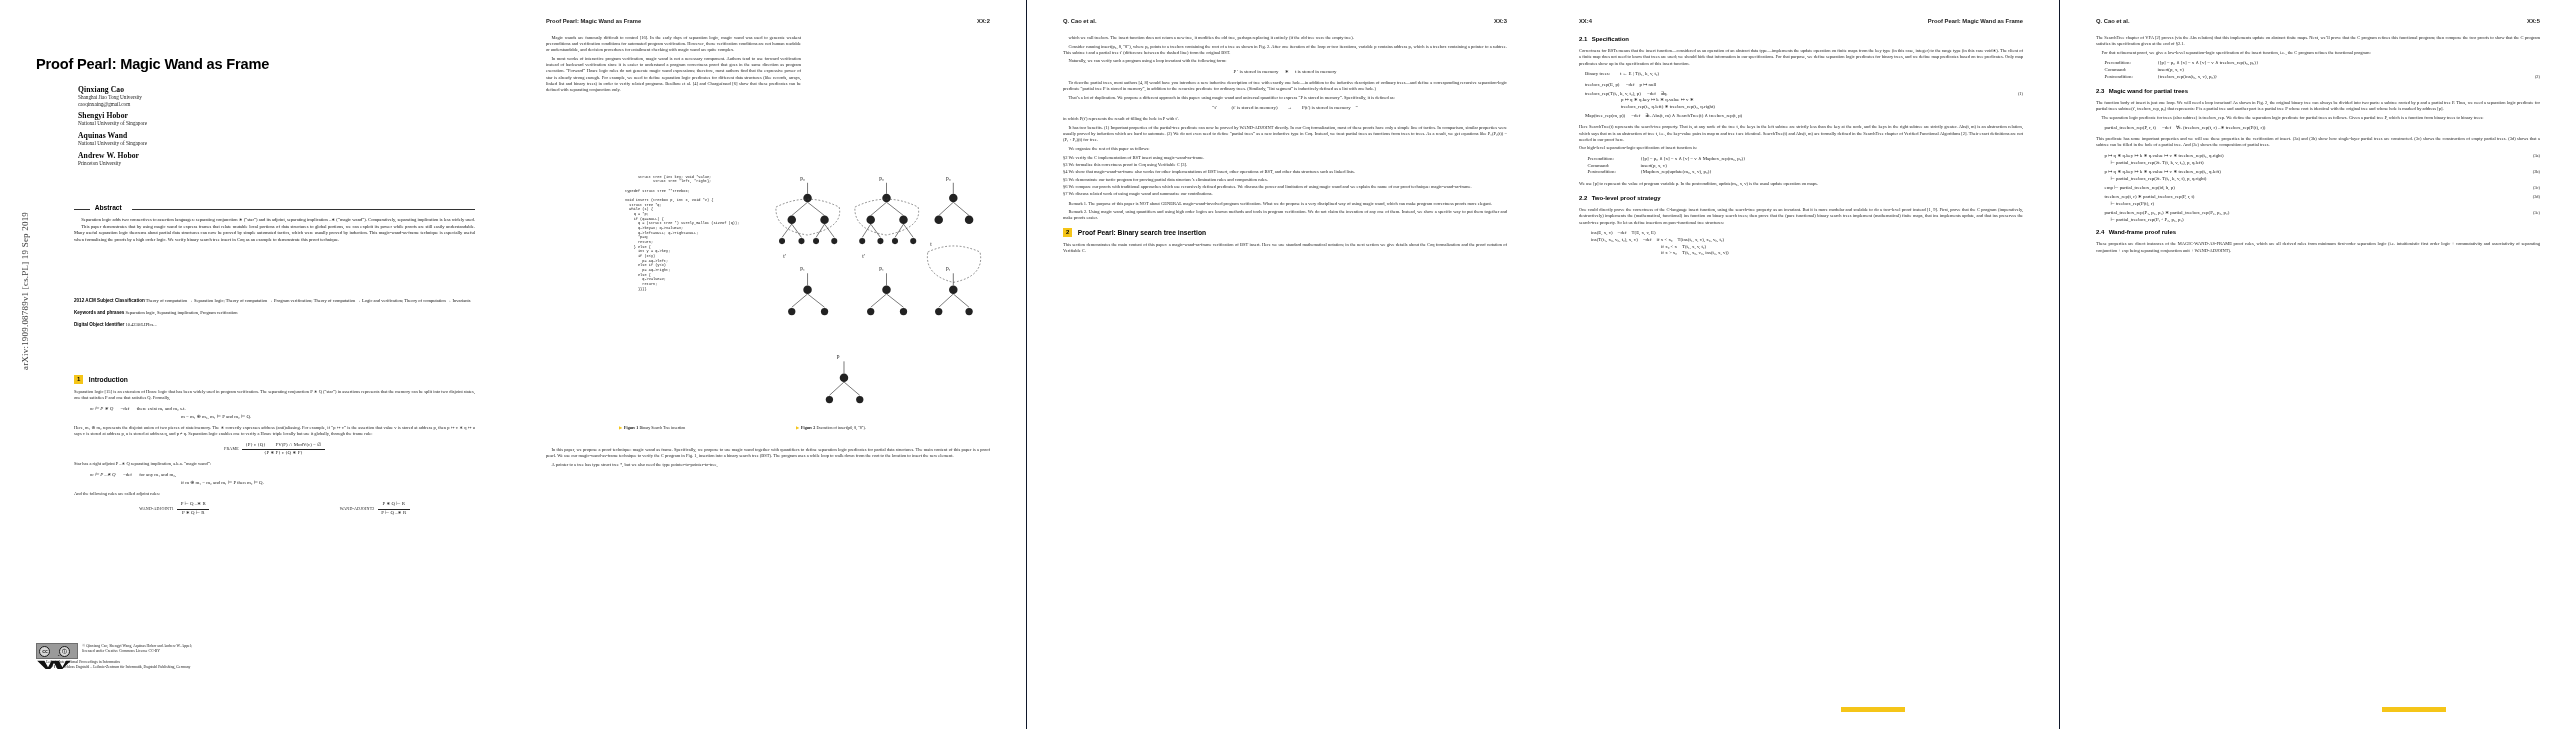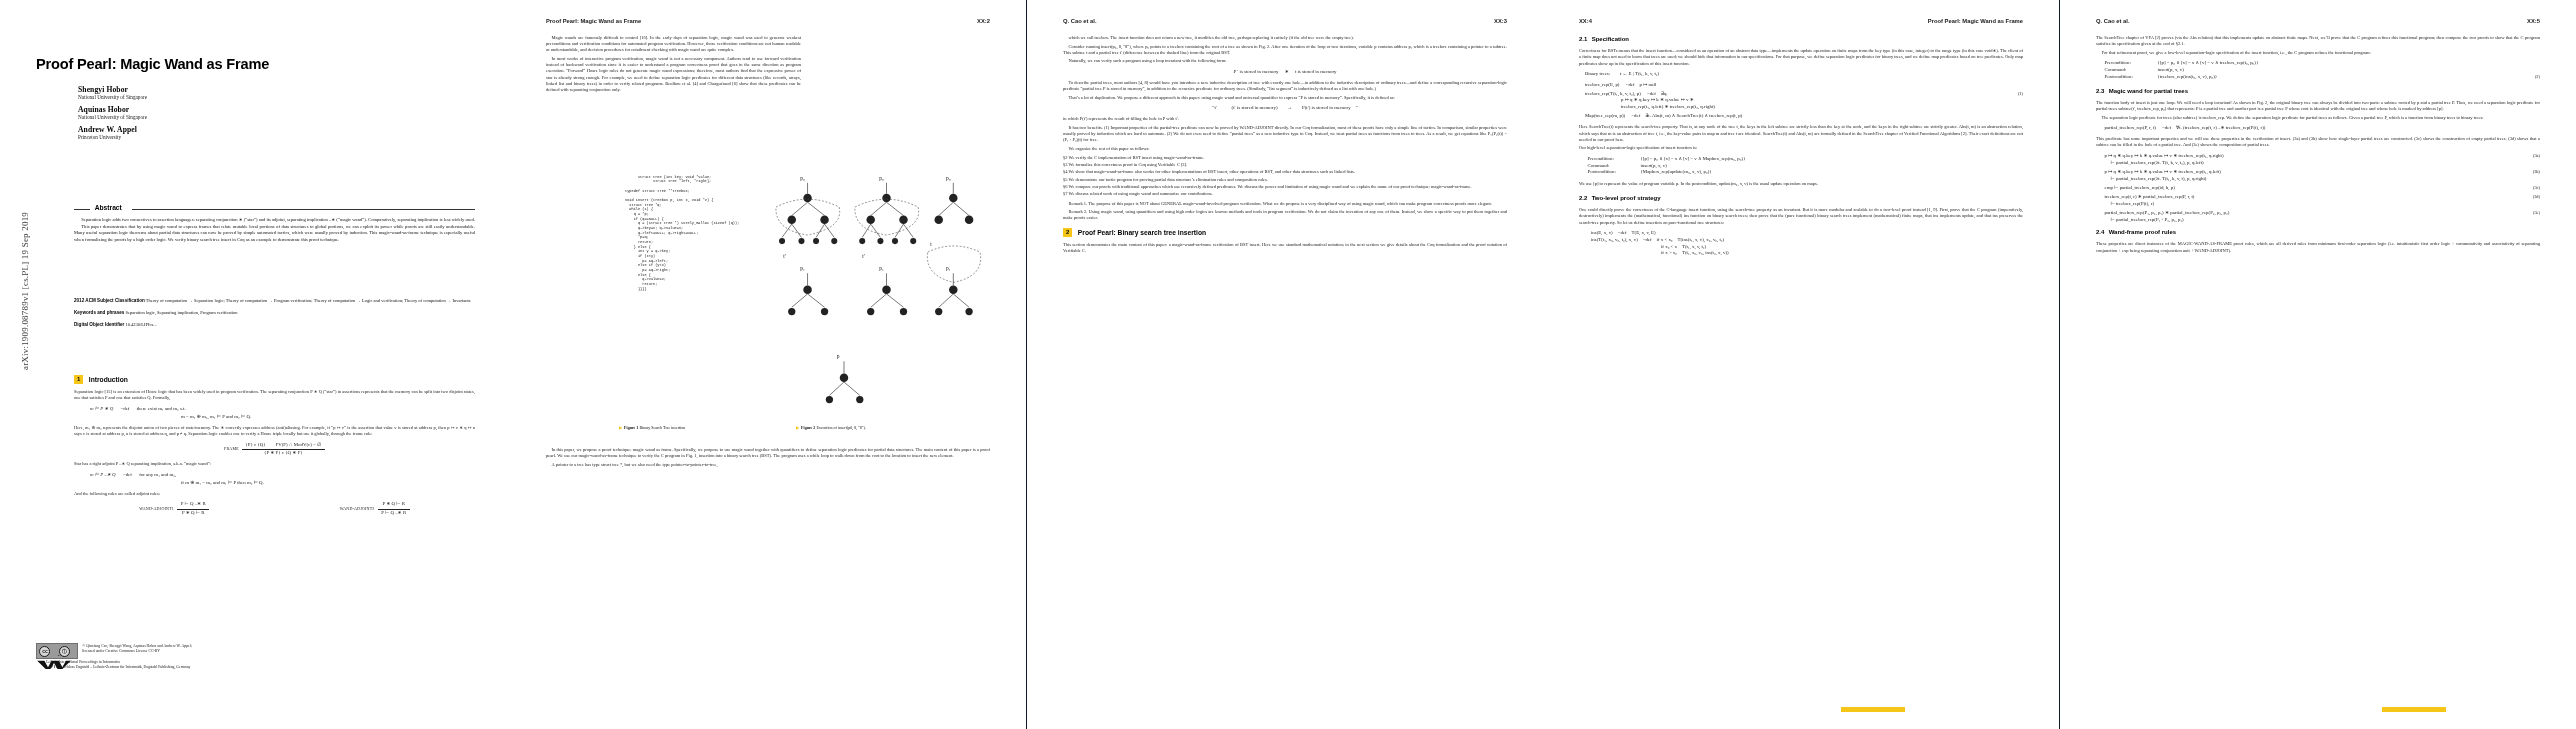--- a/index.html
+++ b/index.html
@@ -112,29 +112,34 @@
 <div class="sheet">
 
   <div class="page p1">
 
     <div class="arxiv">arXiv:1909.08789v1  [cs.PL]  19 Sep 2019</div>
 
     <div class="title">Proof Pearl: Magic Wand as Frame</div>
 
     <div class="authors">
       <div class="au">
+        <div class="nm">Qinxiang Cao</div>
+        <div class="af">Shanghai Jiao Tong University</div>
+        <div class="em">caoqinxaing@gmail.com</div>
+      </div>
+      <div class="au">
         <div class="nm">Shengyi Hobor</div>
         <div class="af">National University of Singapore</div>
       </div>
       <div class="au">
-        <div class="nm">Aquinas Hobor</div>
+        <div class="nm">Aquinas Wand</div>
         <div class="af">National University of Singapore</div>
       </div>
       <div class="au">
-        <div class="nm">Andrew W. Appel</div>
+        <div class="nm">Andrew W. Hobor</div>
         <div class="af">Princeton University</div>
       </div>
     </div>
 
     <div class="abs-rule">
       <span class="ln l1"></span>
       <span class="lab">Abstract</span>
       <span class="ln l2"></span>
     </div>
 

